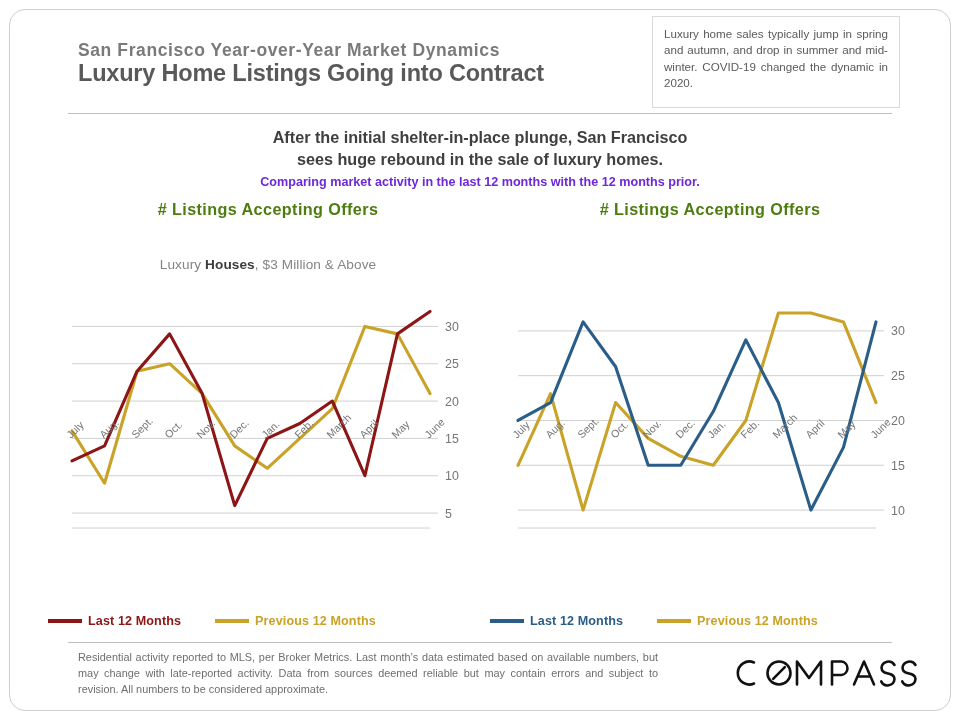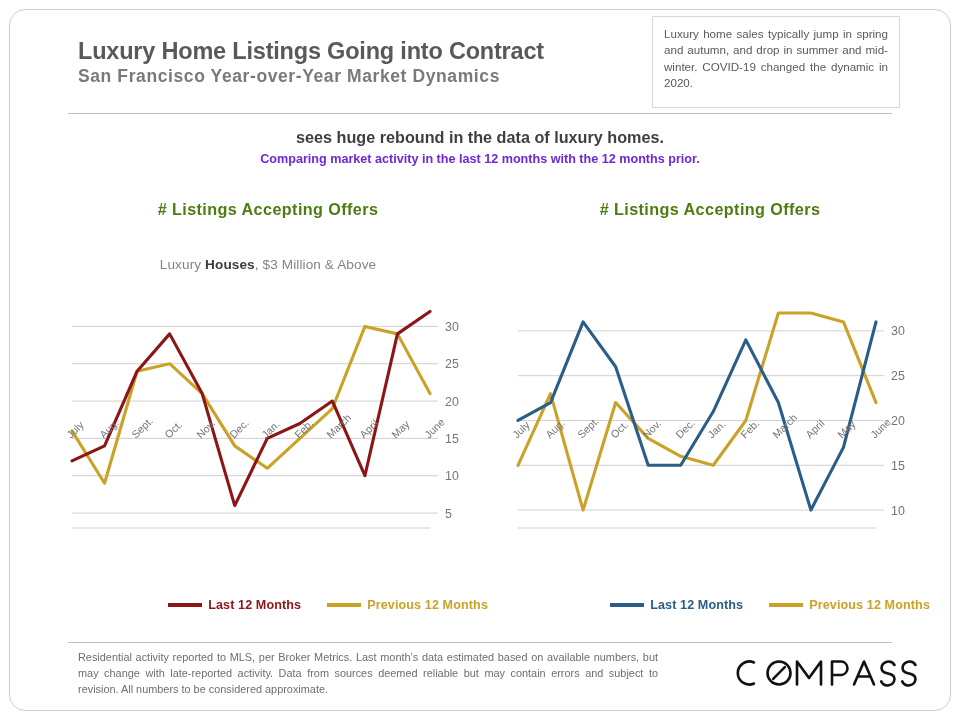--- a/index.html
+++ b/index.html
@@ -84,22 +84,22 @@
   .xlabels { position: absolute; left: 0; top: 228px; width: 440px; height: 56px; }
   .xlabels span {
     position: absolute; top: 0;
     font-size: 10.6px; color: #757575;
     transform-origin: left top;
     transform: rotate(-45deg);
     white-space: nowrap;
   }
 
   .legend {
-    position: absolute; top: 398px; left: 0; width: 440px;
-    display: flex; justify-content: flex-end; align-items: center; gap: 26px;
+    position: absolute; top: 414px; left: 0; width: 440px;
+    display: flex; justify-content: flex-start; align-items: center; gap: 34px;
   }
   .legend-item { display: flex; align-items: center; gap: 6px; }
   .legend-swatch { width: 34px; height: 3.4px; display: inline-block; }
   .legend-label { font-size: 12.6px; font-weight: bold; letter-spacing: 0.1px; }
 
   
   #rule-bottom {
     position: absolute; left: 68px; top: 642px;
     width: 824px; height: 0;
     border-top: 1px solid #bfbfbf;
@@ -114,32 +114,33 @@
   }
 </style>
 </head>
 <body>
 
 <div id="slide">
 
   <div id="frame"></div>
 
   <div id="title-block">
+    <div id="sub-title">San Francisco  Year-over-Year  Market Dynamics</div>
     <div id="main-title">Luxury Home Listings Going into Contract</div>
-    <div id="sub-title">San Francisco  Year-over-Year  Market Dynamics</div>
   </div>
 
   <div id="callout">
     <p>Luxury home sales typically jump in spring and autumn, and drop in summer and mid-winter. COVID-19 changed the dynamic in 2020.</p>
   </div>
 
   <div id="rule-top"></div>
 
   <div id="headline">
-    <div class="l2">sees huge rebound in the data of luxury homes.</div>
+    <div class="l1">After the initial shelter-in-place plunge, San Francisco</div>
+    <div class="l2">sees huge rebound in the sale of luxury homes.</div>
     <div class="l3">Comparing market activity in the last 12 months with the 12 months prior.</div>
   </div>
 
   <div class="panel" id="panel-left">
     <div class="panel-title"># Listings  Accepting  Offers</div>
     <div class="panel-subtitle">
       <span>Luxury </span><b>Houses</b><span>, $3 Million &amp; Above</span>
     </div>
     <div class="chart-wrap" id="chart-houses">
         <svg width="440" height="250" viewBox="0 0 440 250">

